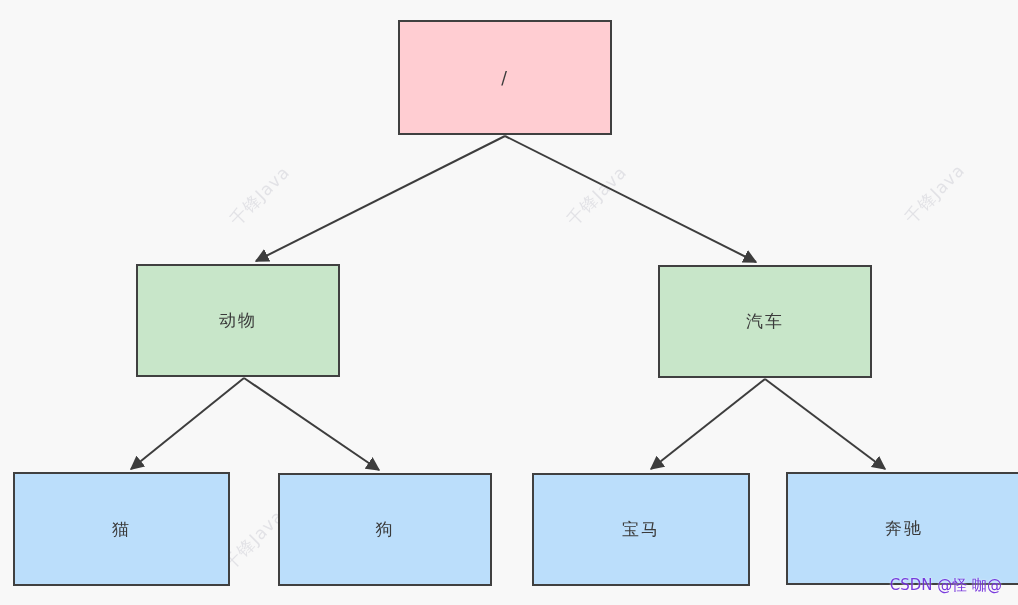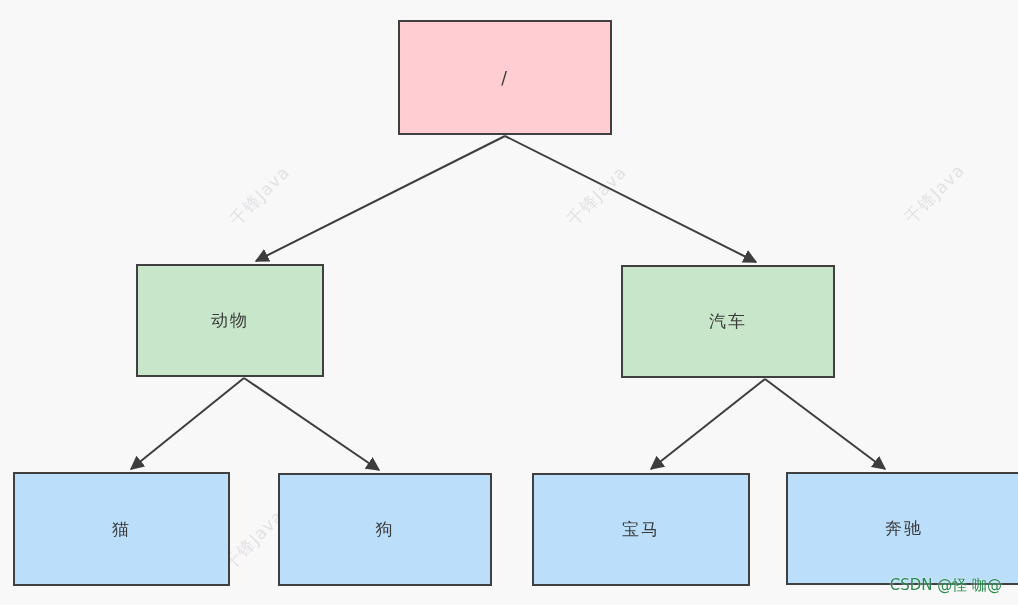--- a/index.html
+++ b/index.html
@@ -38,21 +38,21 @@
     color: #3b3b3b;
     letter-spacing: 2px;
   }
   
   .credit {
     position: absolute;
     z-index: 3;
     right: 16px;
     top: 576px;
     font-size: 15px;
-    color: #15803d;
+    color: #6d28d9;
     opacity: 0.9;
     text-shadow: 0 0 2px #ffffff;
     white-space: nowrap;
   }
 </style>
 </head>
 <body>
 
 <div class="canvas">
 
@@ -76,25 +76,25 @@
     <line x1="244" y1="378" x2="131" y2="469" marker-end="url(#arrow)"></line>
     <line x1="244" y1="378" x2="379" y2="470" marker-end="url(#arrow)"></line>
     <line x1="765" y1="379" x2="651" y2="469" marker-end="url(#arrow)"></line>
     <line x1="765" y1="379" x2="885" y2="469" marker-end="url(#arrow)"></line>
   </svg>
 
   <div class="node" style="left: 398px; top: 20px; width: 214px; height: 115px; background-color: rgb(255, 205, 210);">
     <span>/</span>
   </div>
 
-  <div class="node" style="left: 136px; top: 264px; width: 188px; height: 113px; background-color: rgb(200, 230, 201);">
+  <div class="node" style="left: 136px; top: 264px; width: 204px; height: 113px; background-color: rgb(200, 230, 201);">
     <span>动物</span>
   </div>
 
-  <div class="node" style="left: 621px; top: 265px; width: 214px; height: 113px; background-color: rgb(200, 230, 201);">
+  <div class="node" style="left: 658px; top: 265px; width: 214px; height: 113px; background-color: rgb(200, 230, 201);">
     <span>汽车</span>
   </div>
 
   <div class="node" style="left: 13px; top: 472px; width: 217px; height: 114px; background-color: rgb(187, 222, 251);">
     <span>猫</span>
   </div>
 
   <div class="node" style="left: 278px; top: 473px; width: 214px; height: 113px; background-color: rgb(187, 222, 251);">
     <span>狗</span>
   </div>

